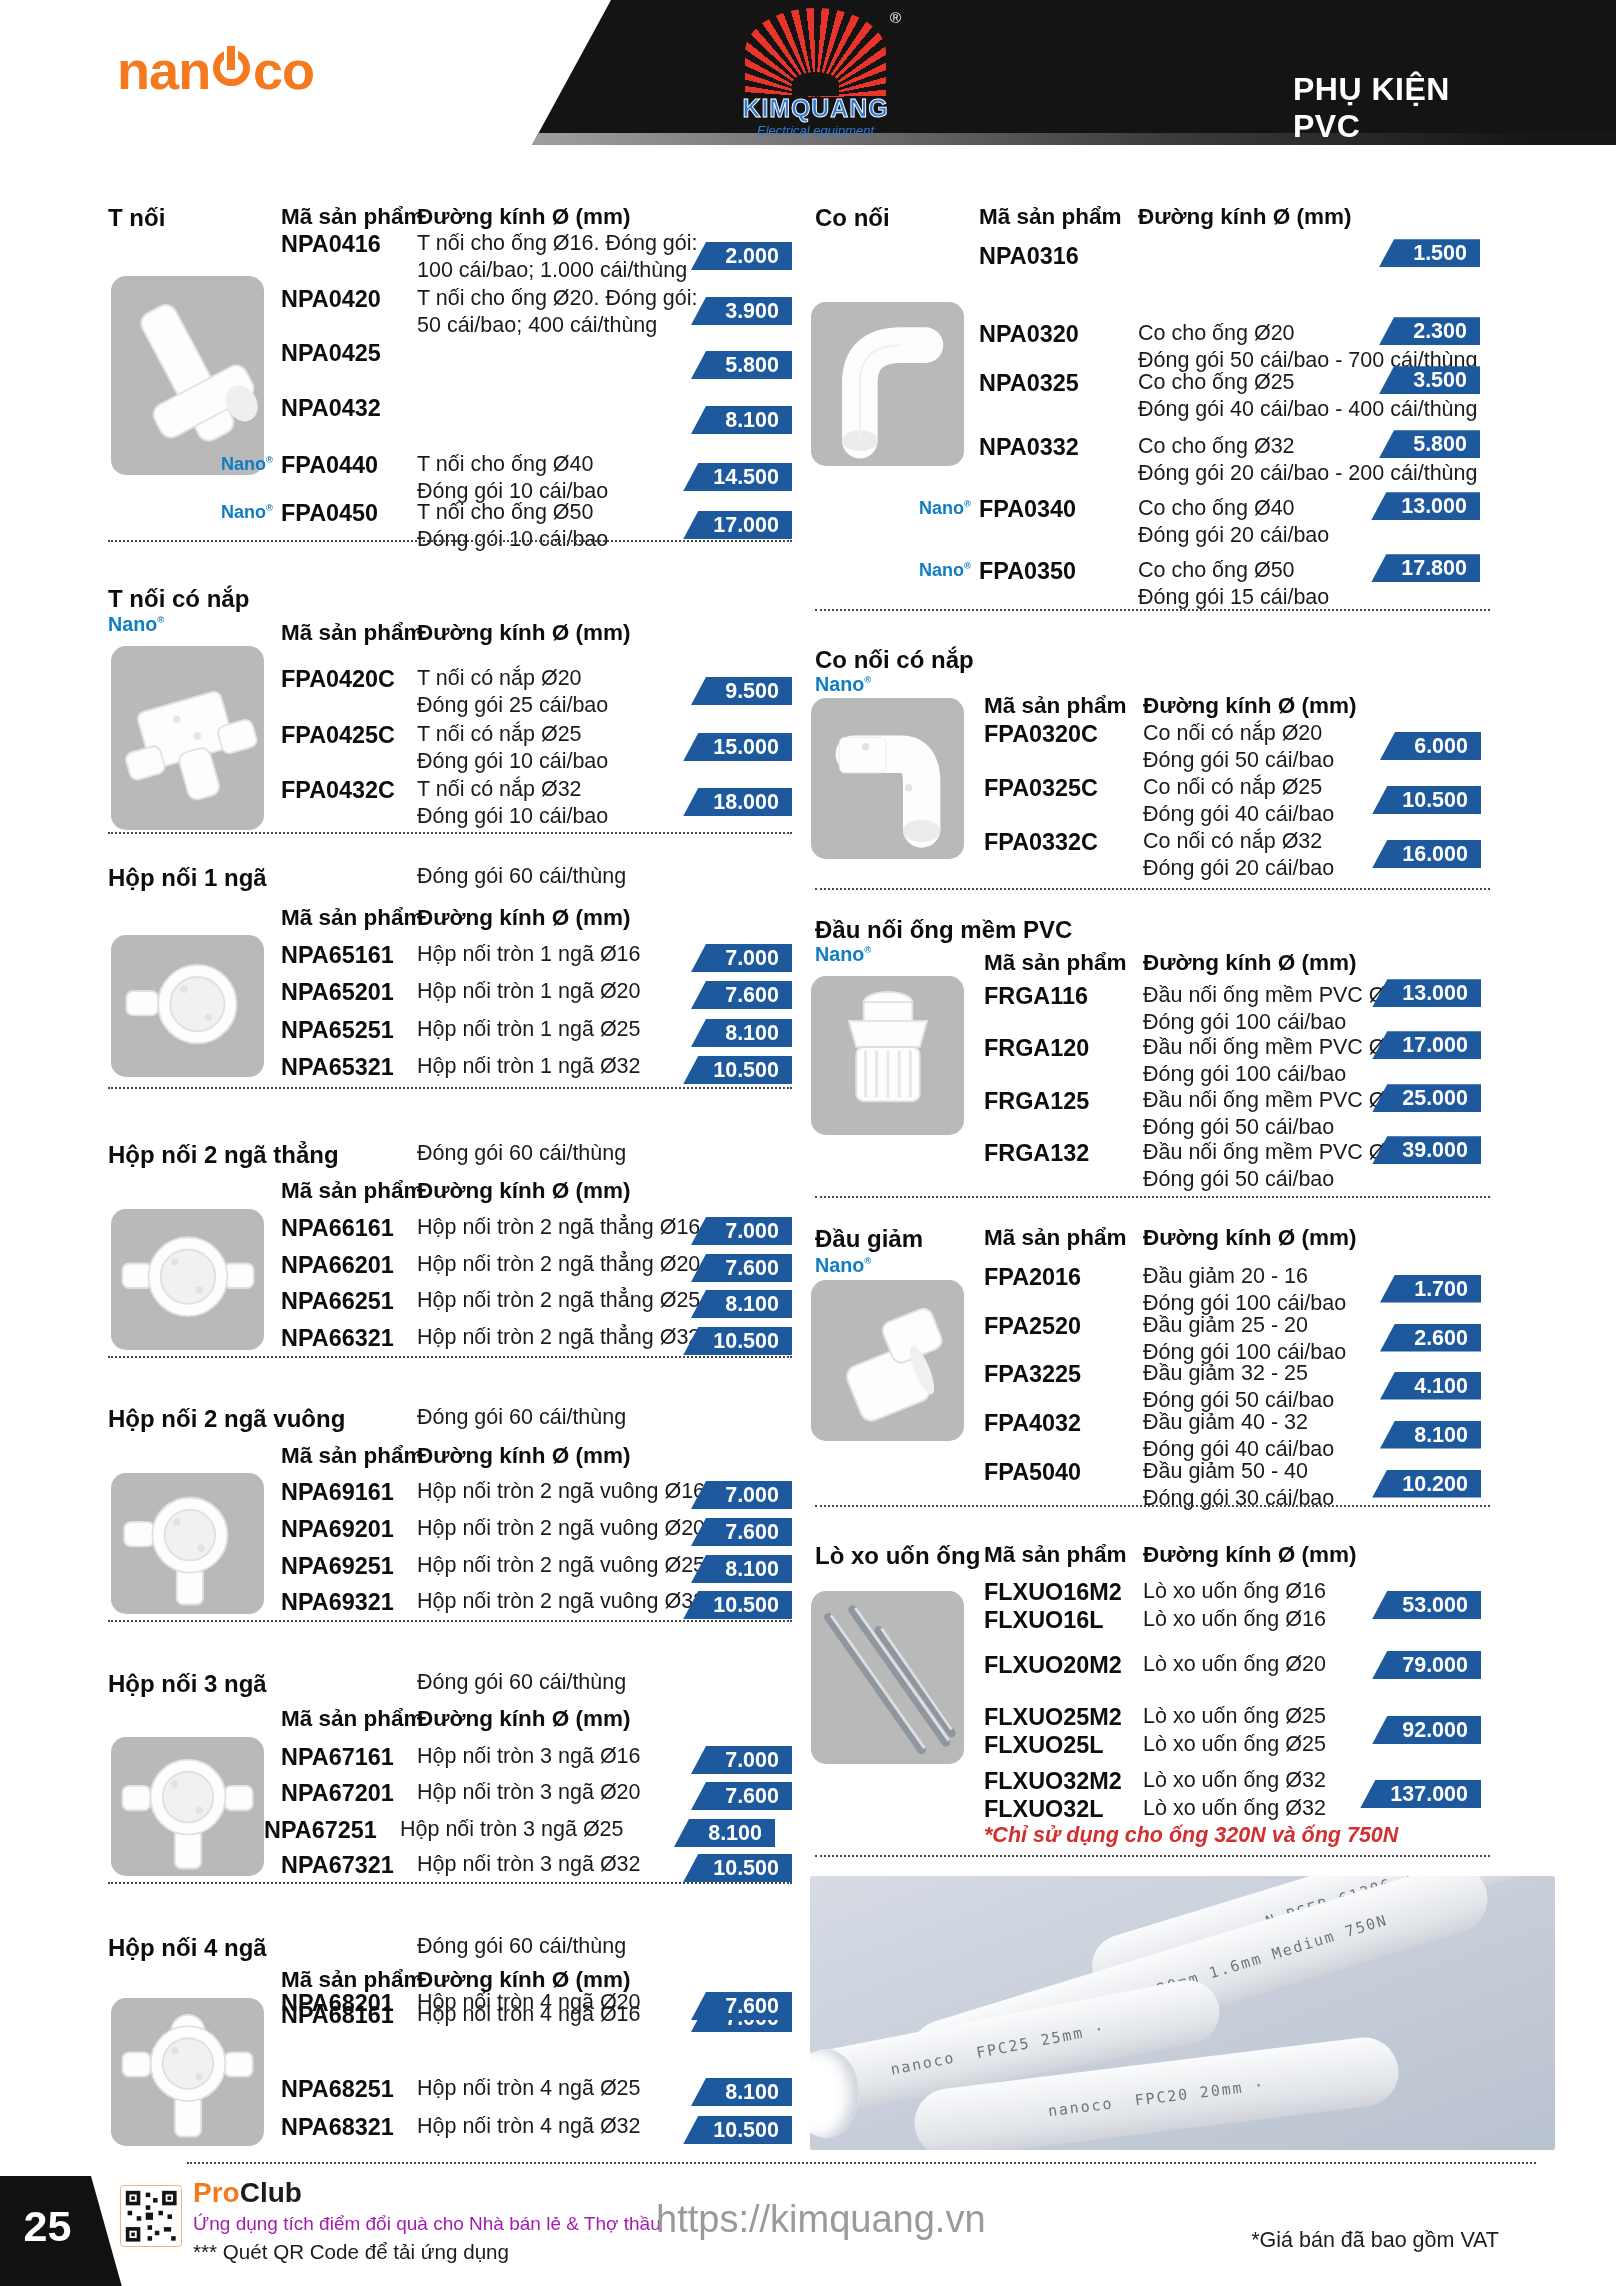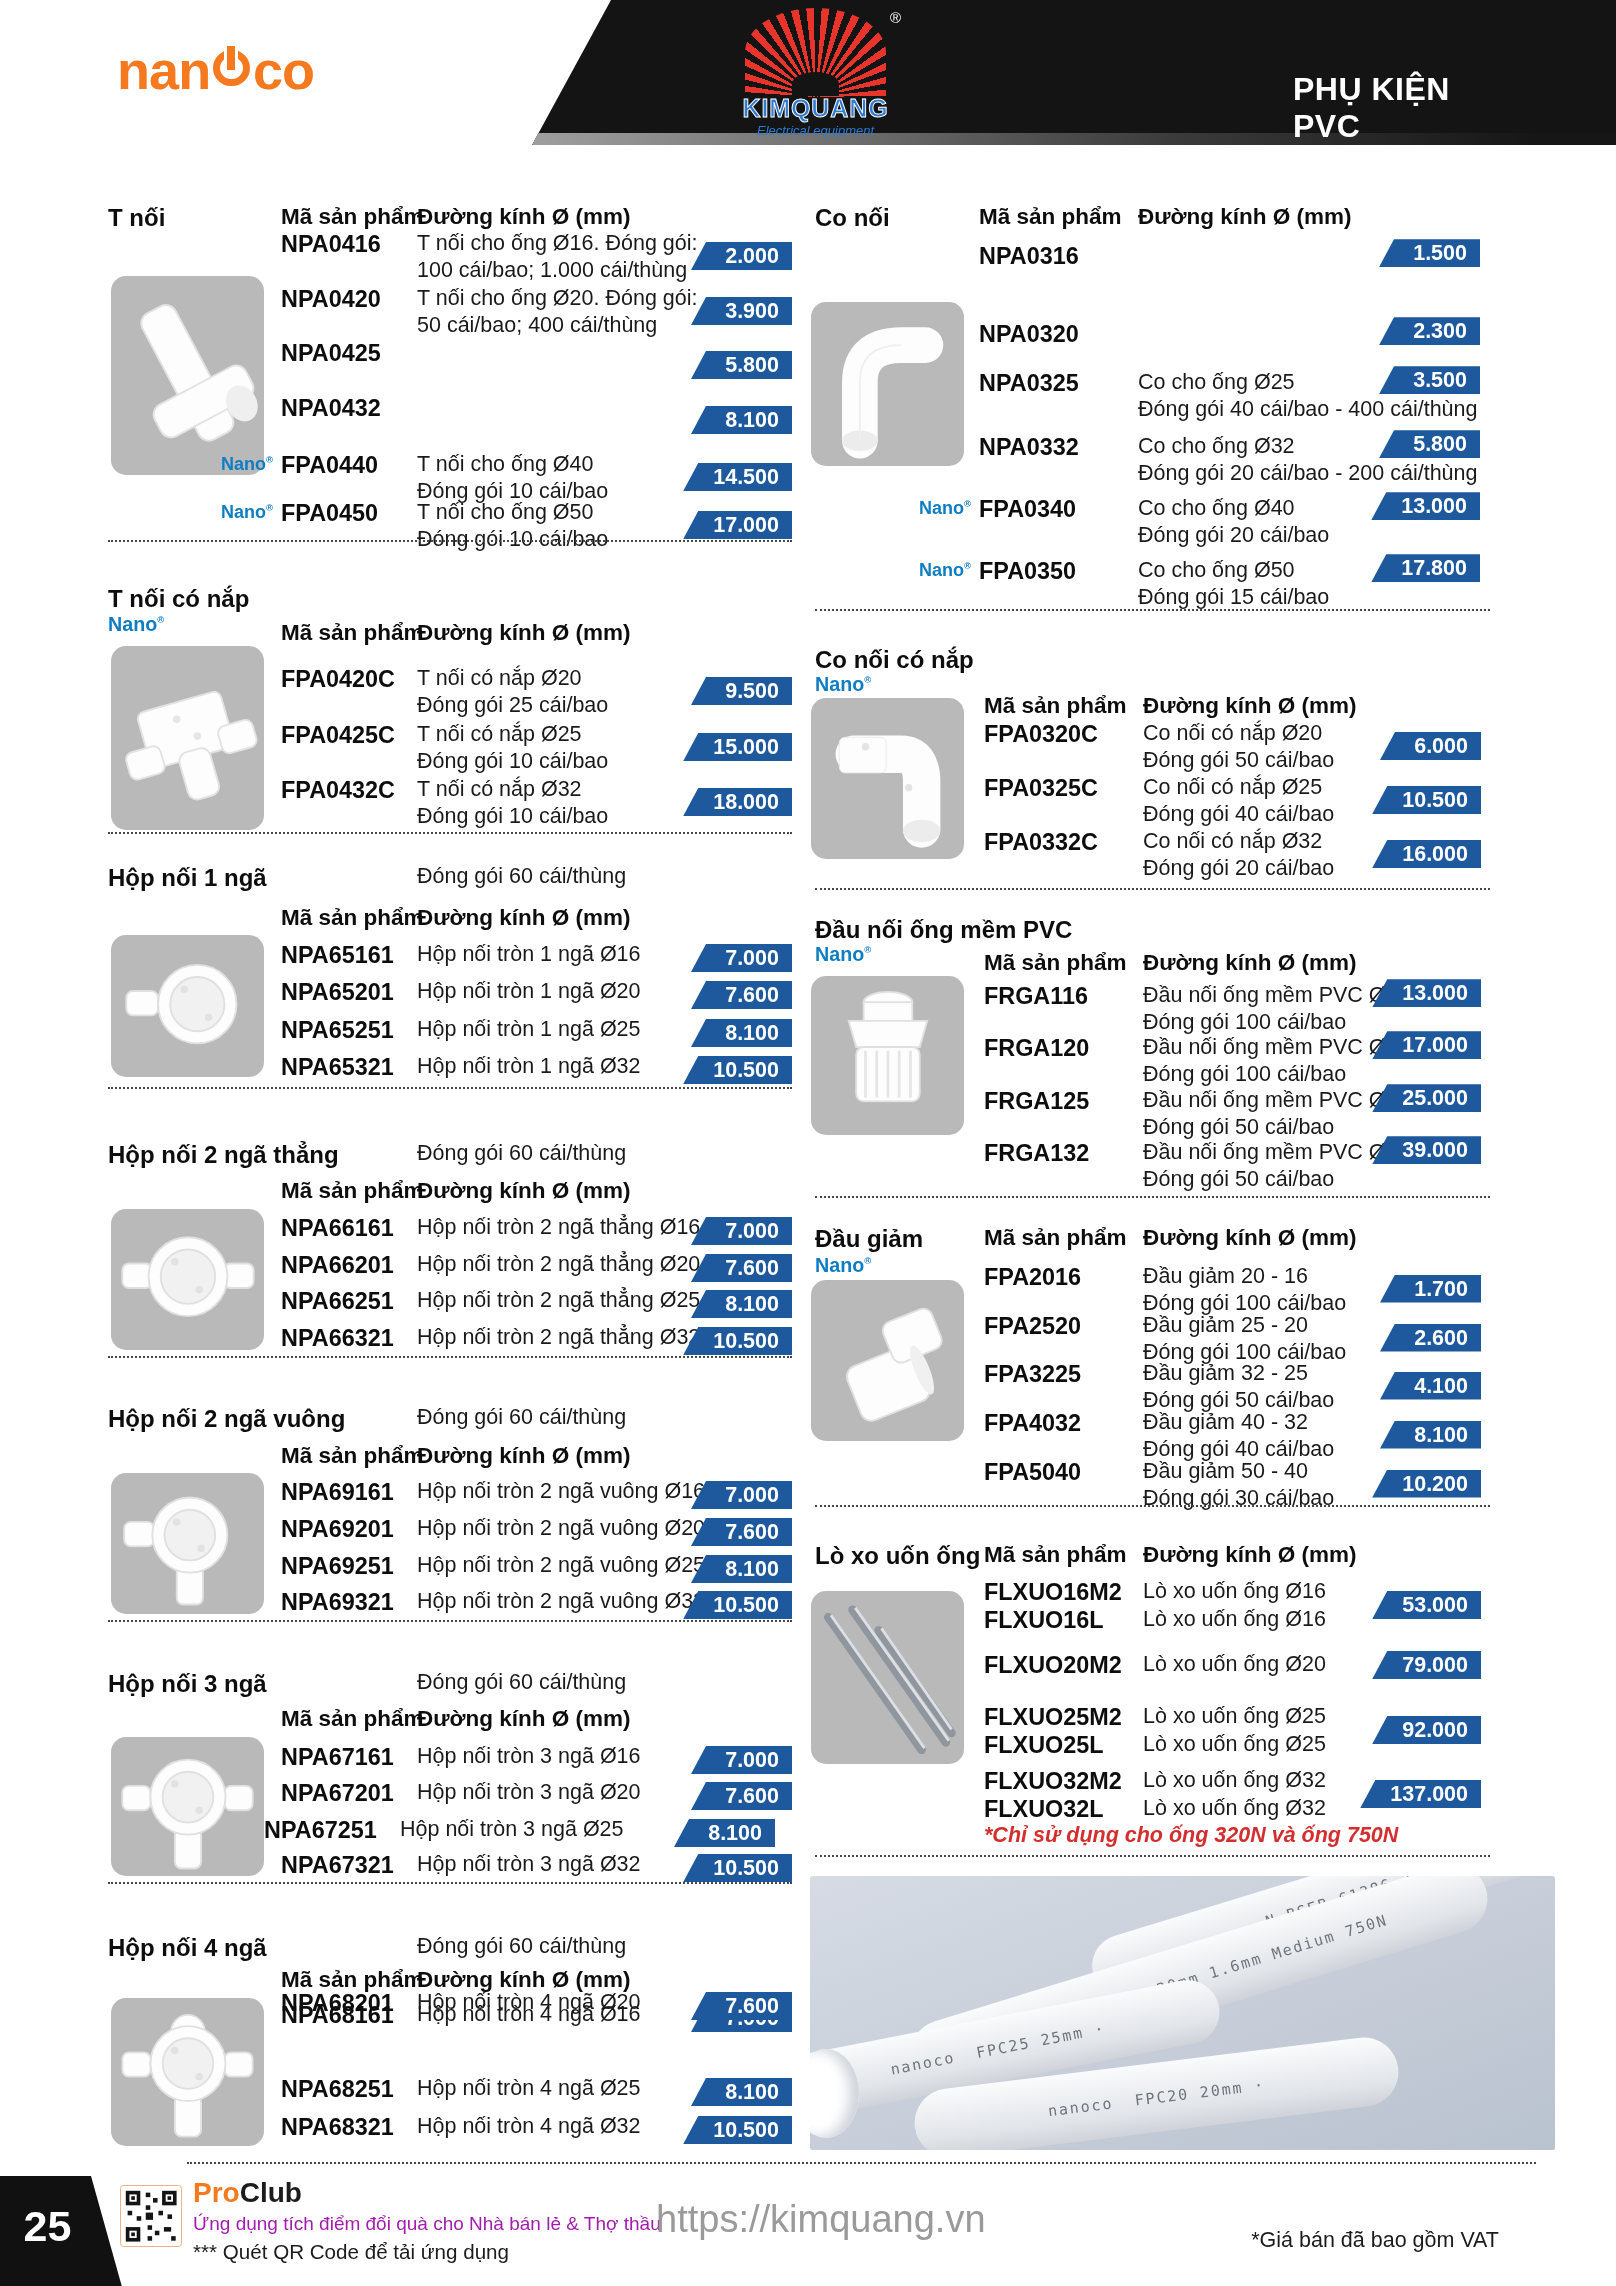--- a/index.html
+++ b/index.html
@@ -372,20 +372,21 @@
       </svg>
   </div>
   <div class="row topbadge rcol" style="left:979px;top:242px;width:501px;height:60px">
       <span class="rowbrand nanoReg"></span>
       <span class="code">NPA0316</span>
       <span class="badge">1.500</span>
     </div>
   <div class="row topbadge rcol" style="left:979px;top:320px;width:501px;height:60px">
       <span class="rowbrand nanoReg"></span>
       <span class="code">NPA0320</span>
+      <span class="desc"><span>Co cho ống Ø20</span><br><span>Đóng gói 50 cái/bao - 700 cái/thùng</span></span>
       <span class="badge">2.300</span>
     </div>
   <div class="row topbadge rcol" style="left:979px;top:369px;width:501px;height:60px">
       <span class="rowbrand nanoReg"></span>
       <span class="code">NPA0325</span>
       <span class="desc"><span>Co cho ống Ø25</span><br><span>Đóng gói 40 cái/bao - 400 cái/thùng</span></span>
       <span class="badge">3.500</span>
     </div>
   <div class="row topbadge rcol" style="left:979px;top:433px;width:501px;height:60px">
       <span class="rowbrand nanoReg"></span>

